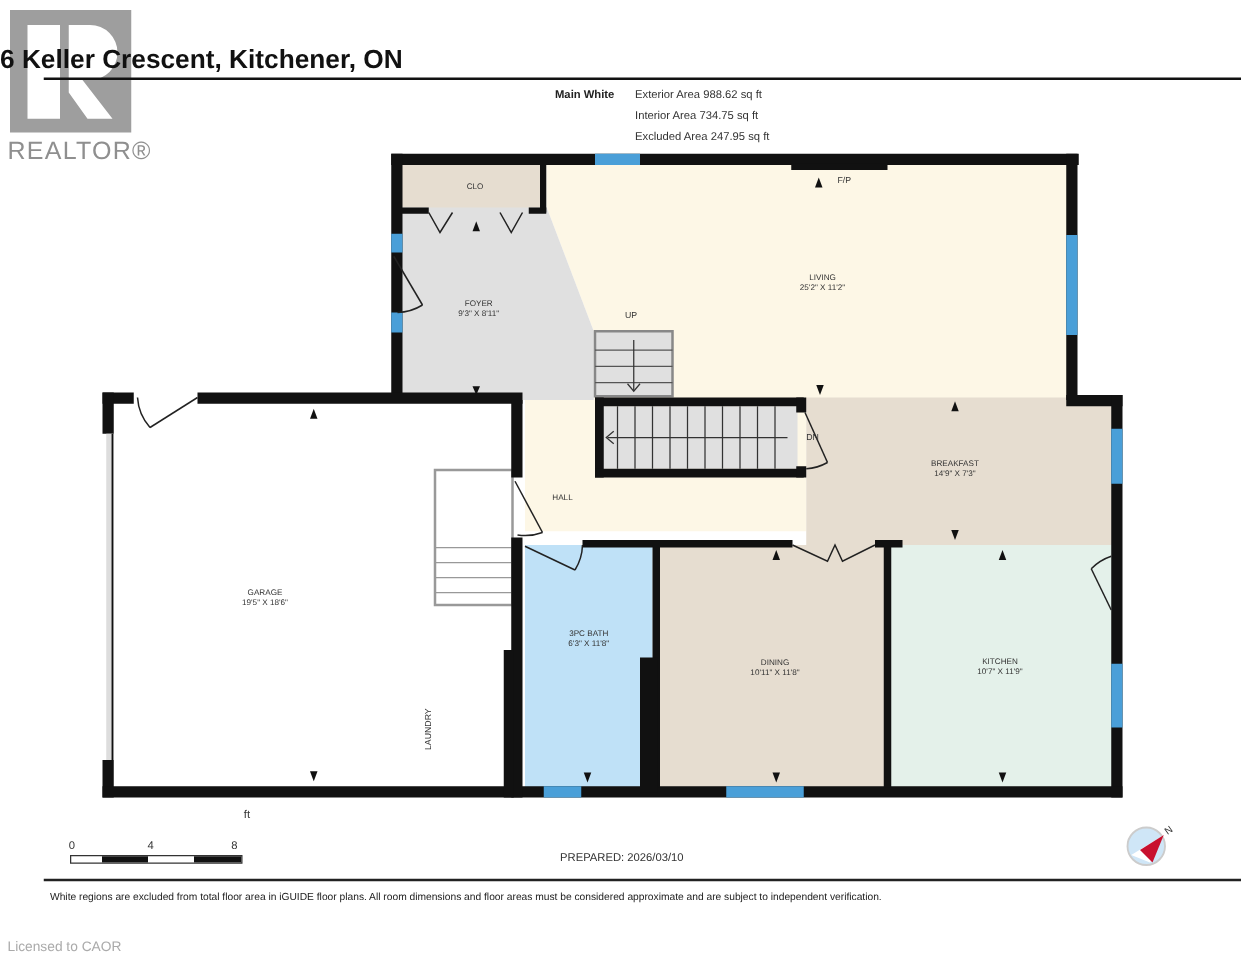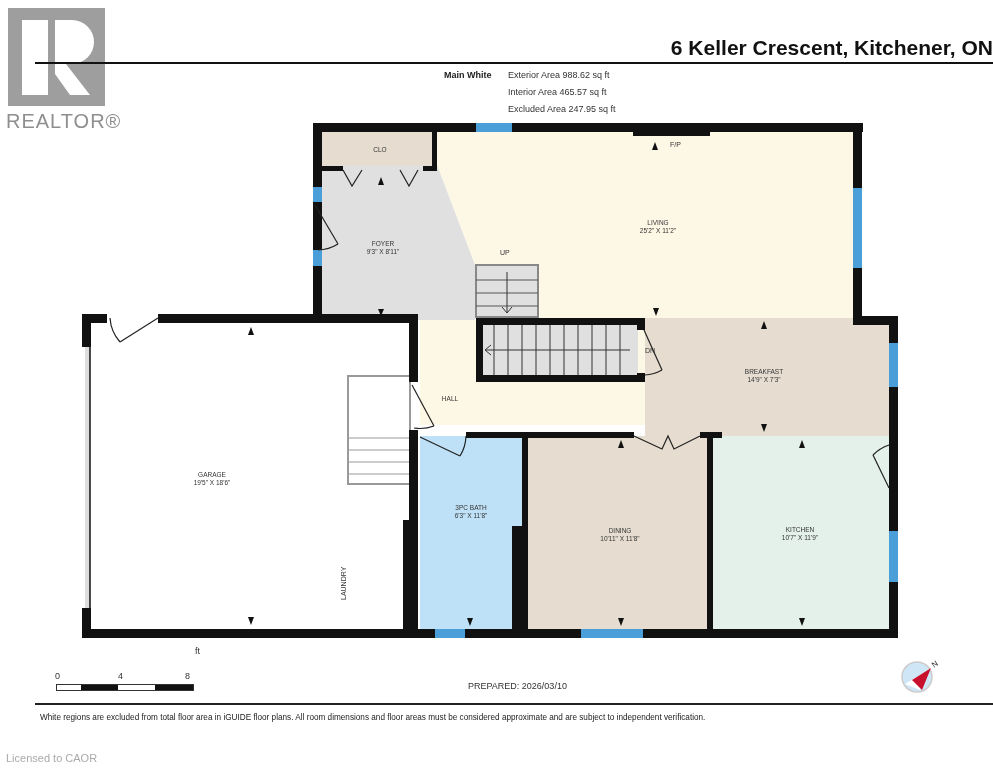--- a/index.html
+++ b/index.html
@@ -1,49 +1,49 @@
 <!DOCTYPE html>
 <html><head>
 <meta charset="utf-8">
 <style>
   html,body{margin:0;padding:0;background:#fff;}
   body{width:993px;height:768px;position:relative;overflow:hidden;font-family:"Liberation Sans",sans-serif;color:#222;}
   .abs{position:absolute;}
   .logo{left:8px;top:8px;width:97px;height:98px;background:#9e9e9e;}
   .logo-text{left:6px;top:110px;font-size:20px;color:#8f8f8f;letter-spacing:1px;}
-  .title{left:0;width:993px;top:36px;text-align:right;font-size:21px;font-weight:bold;color:#111;}
+  .title{left:0;width:993px;top:36px;text-align:left;font-size:21px;font-weight:bold;color:#111;}
   .title-rule{left:35px;top:62px;width:958px;height:2px;background:#111;}
   .mf-label{left:444px;top:70px;font-size:9px;font-weight:bold;}
   .area{left:508px;font-size:9px;color:#333;}
   .room-label{font-size:6.5px;text-align:center;color:#333;line-height:8px;text-transform:uppercase;}
   .small-label{font-size:7px;color:#333;}
   svg{position:absolute;left:0;top:0;}
   .scale-num{font-size:9px;color:#333;}
-  .prepared{left:448px;top:681px;font-size:9px;color:#333;margin-left:20px;}
+  .prepared{left:448px;top:681px;font-size:9px;color:#333;}
   .bottom-rule{left:35px;top:703px;width:958px;height:2px;background:#222;}
   .disclaimer{left:40px;top:713px;font-size:8.2px;color:#222;text-align:center;}
   .licensed{left:6px;top:752px;font-size:11px;color:#aaa;}
 </style>
 </head>
 <body>
 
 <div class="abs logo">
   <svg width="97" height="98" viewBox="0 0 97 98">
     <rect x="14" y="12" width="26" height="75" fill="#fff"></rect>
     <path d="M47 12 H64 A22 22 0 0 1 64 56 H58 L82 87 H62 L47 66 Z" fill="#fff"></path>
   </svg>
 </div>
 <div class="abs logo-text">REALTOR®</div>
 
 <div class="abs title">6 Keller Crescent, Kitchener, ON</div>
 <div class="abs title-rule"></div>
 
 <div class="abs mf-label">Main White</div>
 <div class="abs area" style="top:70px">Exterior Area 988.62 sq ft</div>
-<div class="abs area" style="top:87px">Interior Area 465.57 sq ft</div>
+<div class="abs area" style="top:87px">Interior Area 734.75 sq ft</div>
 <div class="abs area" style="top:104px">Excluded Area 247.95 sq ft</div>
 
 <svg width="993" height="768" viewBox="0 0 993 768">
 
   <polygon points="437,130 855,130 855,320 645,320 645,425 420,425 420,320 475,320 475,265 437,165" fill="#fdf7e6"></polygon>
   <polygon points="320,130 437,130 437,165 475,265 475,320 320,320" fill="#e0e0e0"></polygon>
   <rect x="320" y="132" width="115" height="34" fill="#e6ddd0"></rect>
   <rect x="645" y="318" width="245" height="118" fill="#e6ddd0"></rect>
   <rect x="420" y="436" width="102" height="194" fill="#bfe1f7"></rect>
   <rect x="525" y="436" width="183" height="194" fill="#e6ddd0"></rect>

